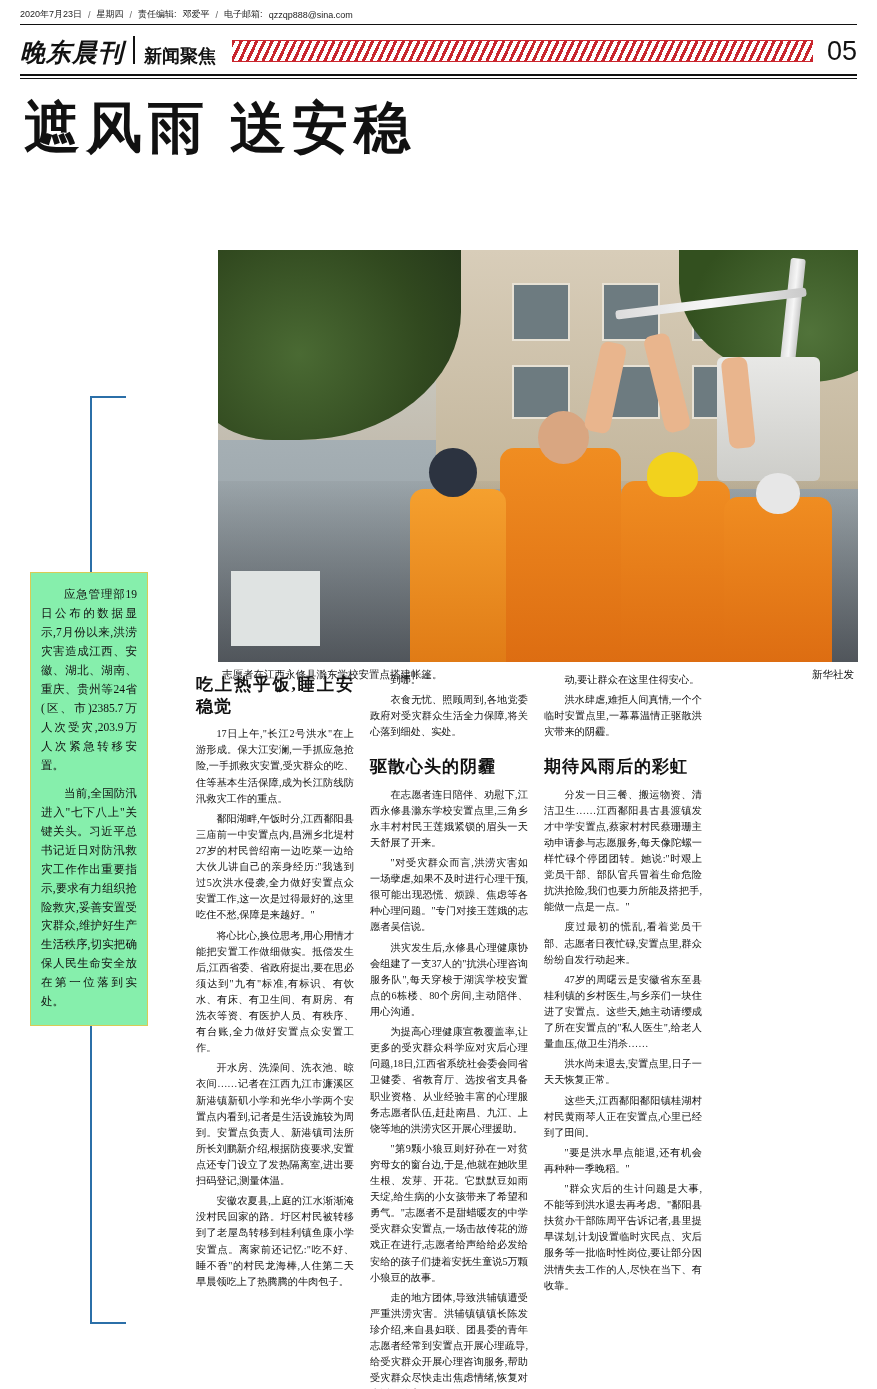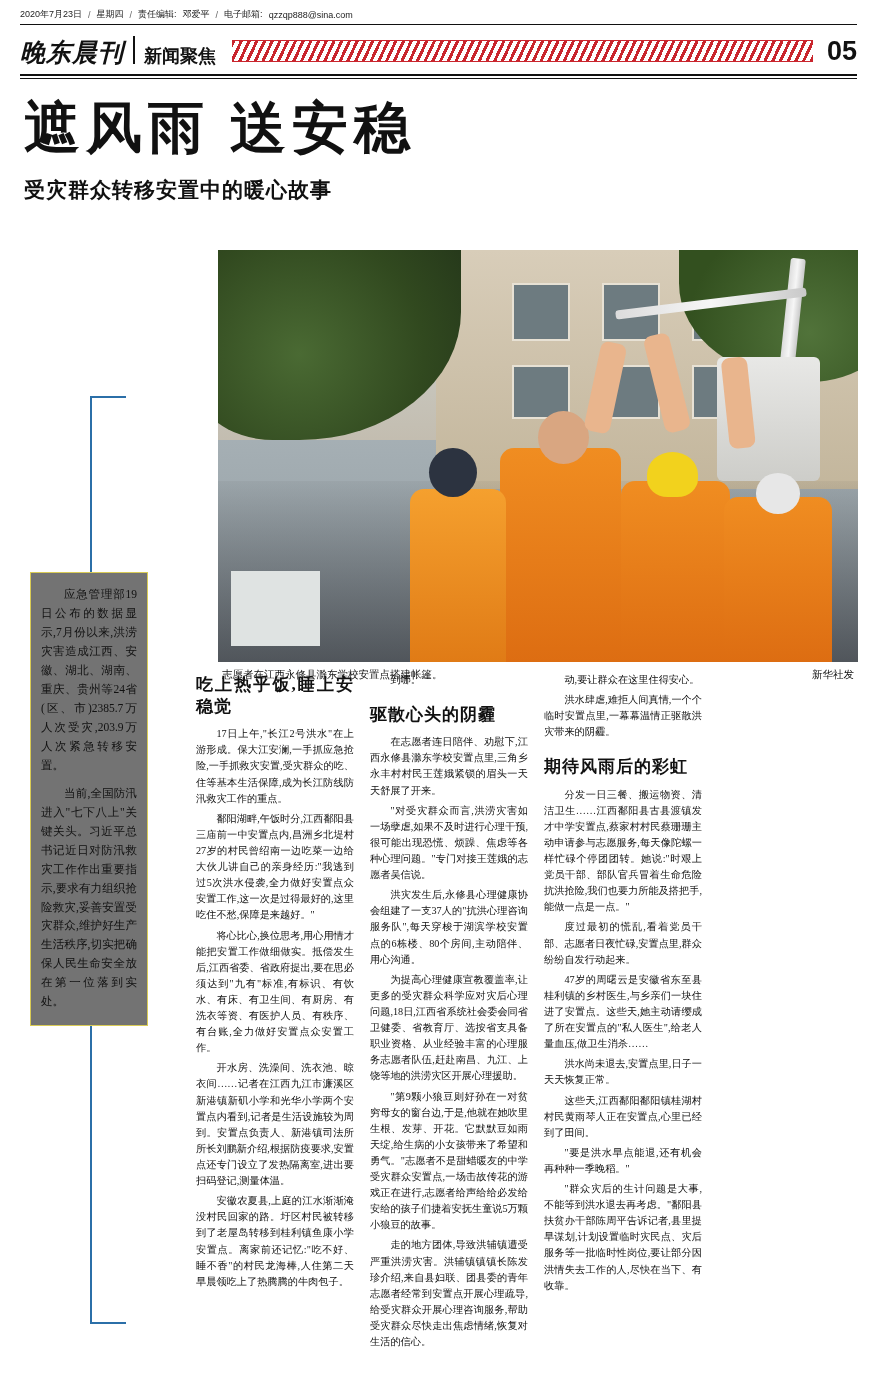--- a/index.html
+++ b/index.html
@@ -74,21 +74,21 @@
     height: 22px;
     margin: 0 14px 7px 16px;
     background: repeating-linear-gradient(115deg,
         #c9252d 0px, #c9252d 3px,
         #ffffff 3px, #ffffff 7px);
     border-top: 1px solid #c9252d;
     border-bottom: 1px solid #c9252d;
   }
   .page-num {
     font-size: 27px;
-    font-weight: bold;
+    font-weight: normal;
     color: #111;
     font-family: "Liberation Sans", sans-serif;
     padding-bottom: 2px;
     margin-top: 38px;
   }
   .masthead-rule {
     border-top: 2px solid #111;
     margin: 5px 2px 0 2px;
   }
   .masthead-rule2 {
@@ -181,21 +181,21 @@
   .photo-caption .credit { font-size:10.5px; }
 
   
   .rail {
     position: absolute;
     left: 30px;
     top: 572px;
     width: 118px;
   }
   .rail-box {
-    background: #737373;
+    background: #86efac;
     border: 1px solid #d9cb55;
     padding: 12px 10px 14px 10px;
     font-size: 11.5px;
     line-height: 1.65;
     color: #111;
     text-align: justify;
   }
   .rail-box p { margin: 0 0 9px 0; text-indent: 2em; }
   .rail-box p:last-child { margin-bottom:0; }
   .bracket {
@@ -261,21 +261,20 @@
     <div class="vbar"></div>
     <div class="section-name">新闻聚焦</div>
     <div class="hatch"></div>
     <div class="page-num">05</div>
   </div>
   <div class="masthead-rule"></div>
   <div class="masthead-rule2"></div>
 
   <div class="headline-wrap">
     <div class="headline">遮风雨  送安稳</div>
-    <div class="subhead">受灾群众转移安置中的暖心故事</div>
   </div>
 
   <div class="photo-area">
     <div class="photo">
       <div class="sky"></div>
       <div class="wall"></div>
       <div class="win" style="left:46%;top:8%;width:9%;height:14%;"></div>
       <div class="win" style="left:60%;top:8%;width:9%;height:14%;"></div>
       <div class="win" style="left:74%;top:8%;width:9%;height:14%;"></div>
       <div class="win" style="left:46%;top:28%;width:9%;height:13%;"></div>
@@ -323,20 +322,21 @@
       <p>17日上午,"长江2号洪水"在上游形成。保大江安澜,一手抓应急抢险,一手抓救灾安置,受灾群众的吃、住等基本生活保障,成为长江防线防汛救灾工作的重点。</p>
       <p>鄱阳湖畔,午饭时分,江西鄱阳县三庙前一中安置点内,昌洲乡北堤村27岁的村民曾绍南一边吃菜一边给大伙儿讲自己的亲身经历:"我逃到过5次洪水侵袭,全力做好安置点众安置工作,这一次是过得最好的,这里吃住不愁,保障是来越好。"</p>
       <p>将心比心,换位思考,用心用情才能把安置工作做细做实。抵偿发生后,江西省委、省政府提出,要在思必须达到"九有"标准,有标识、有饮水、有床、有卫生间、有厨房、有洗衣等资、有医护人员、有秩序、有台账,全力做好安置点众安置工作。</p>
       <p>开水房、洗澡间、洗衣池、晾衣间……记者在江西九江市濂溪区新港镇新矶小学和光华小学两个安置点内看到,记者是生活设施较为周到。安置点负责人、新港镇司法所所长刘鹏新介绍,根据防疫要求,安置点还专门设立了发热隔离室,进出要扫码登记,测量体温。</p>
       <p>安徽农夏县,上庭的江水渐渐淹没村民回家的路。圩区村民被转移到了老屋岛转移到桂利镇鱼康小学安置点。离家前还记忆:"吃不好、睡不香"的村民龙海棒,人住第二天早晨领吃上了热腾腾的牛肉包子。</p>
 
     </div>
 
     <div class="col">
       <p>到哪。"</p>
+      <p>衣食无忧、照顾周到,各地党委政府对受灾群众生活全力保障,将关心落到细处、实处。</p>
       <div class="sub-title mt">驱散心头的阴霾</div>
       <p>在志愿者连日陪伴、劝慰下,江西永修县滁东学校安置点里,三角乡永丰村村民王莲娥紧锁的眉头一天天舒展了开来。</p>
       <p>"对受灾群众而言,洪涝灾害如一场孽虐,如果不及时进行心理干预,很可能出现恐慌、烦躁、焦虑等各种心理问题。"专门对接王莲娥的志愿者吴信说。</p>
       <p>洪灾发生后,永修县心理健康协会组建了一支37人的"抗洪心理咨询服务队",每天穿梭于湖滨学校安置点的6栋楼、80个房间,主动陪伴、用心沟通。</p>
       <p>为提高心理健康宣教覆盖率,让更多的受灾群众科学应对灾后心理问题,18日,江西省系统社会委会同省卫健委、省教育厅、选按省支具备职业资格、从业经验丰富的心理服务志愿者队伍,赶赴南昌、九江、上饶等地的洪涝灾区开展心理援助。</p>
       <p>"第9颗小狼豆则好孙在一对贫穷母女的窗台边,于是,他就在她吹里生根、发芽、开花。它默默豆如雨天绽,给生病的小女孩带来了希望和勇气。"志愿者不是甜蜡暖友的中学受灾群众安置点,一场击故传花的游戏正在进行,志愿者给声给给必发给安给的孩子们捷着安抚生童说5万颗小狼豆的故事。</p>
       <p>走的地方团体,导致洪辅镇遭受严重洪涝灾害。洪辅镇镇镇长陈发珍介绍,来自县妇联、团县委的青年志愿者经常到安置点开展心理疏导,给受灾群众开展心理咨询服务,帮助受灾群众尽快走出焦虑情绪,恢复对生活的信心。</p>
 
     </div>
 

